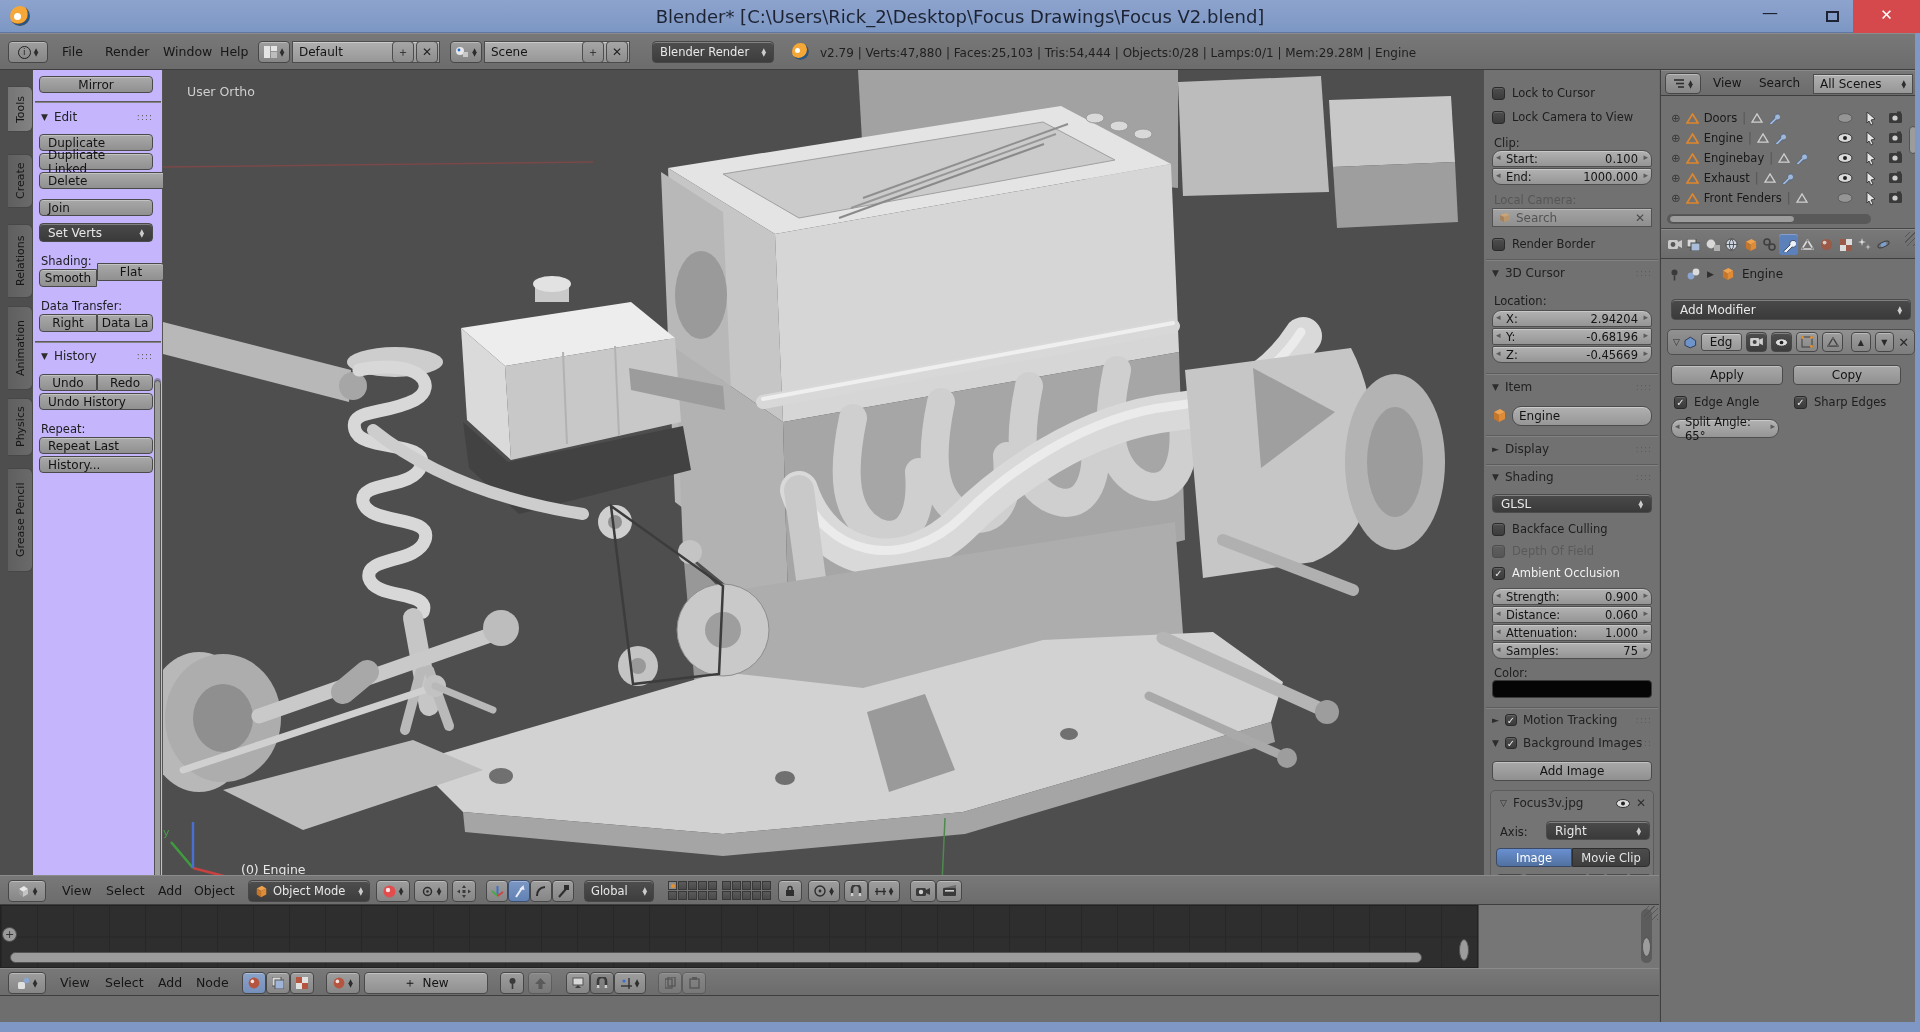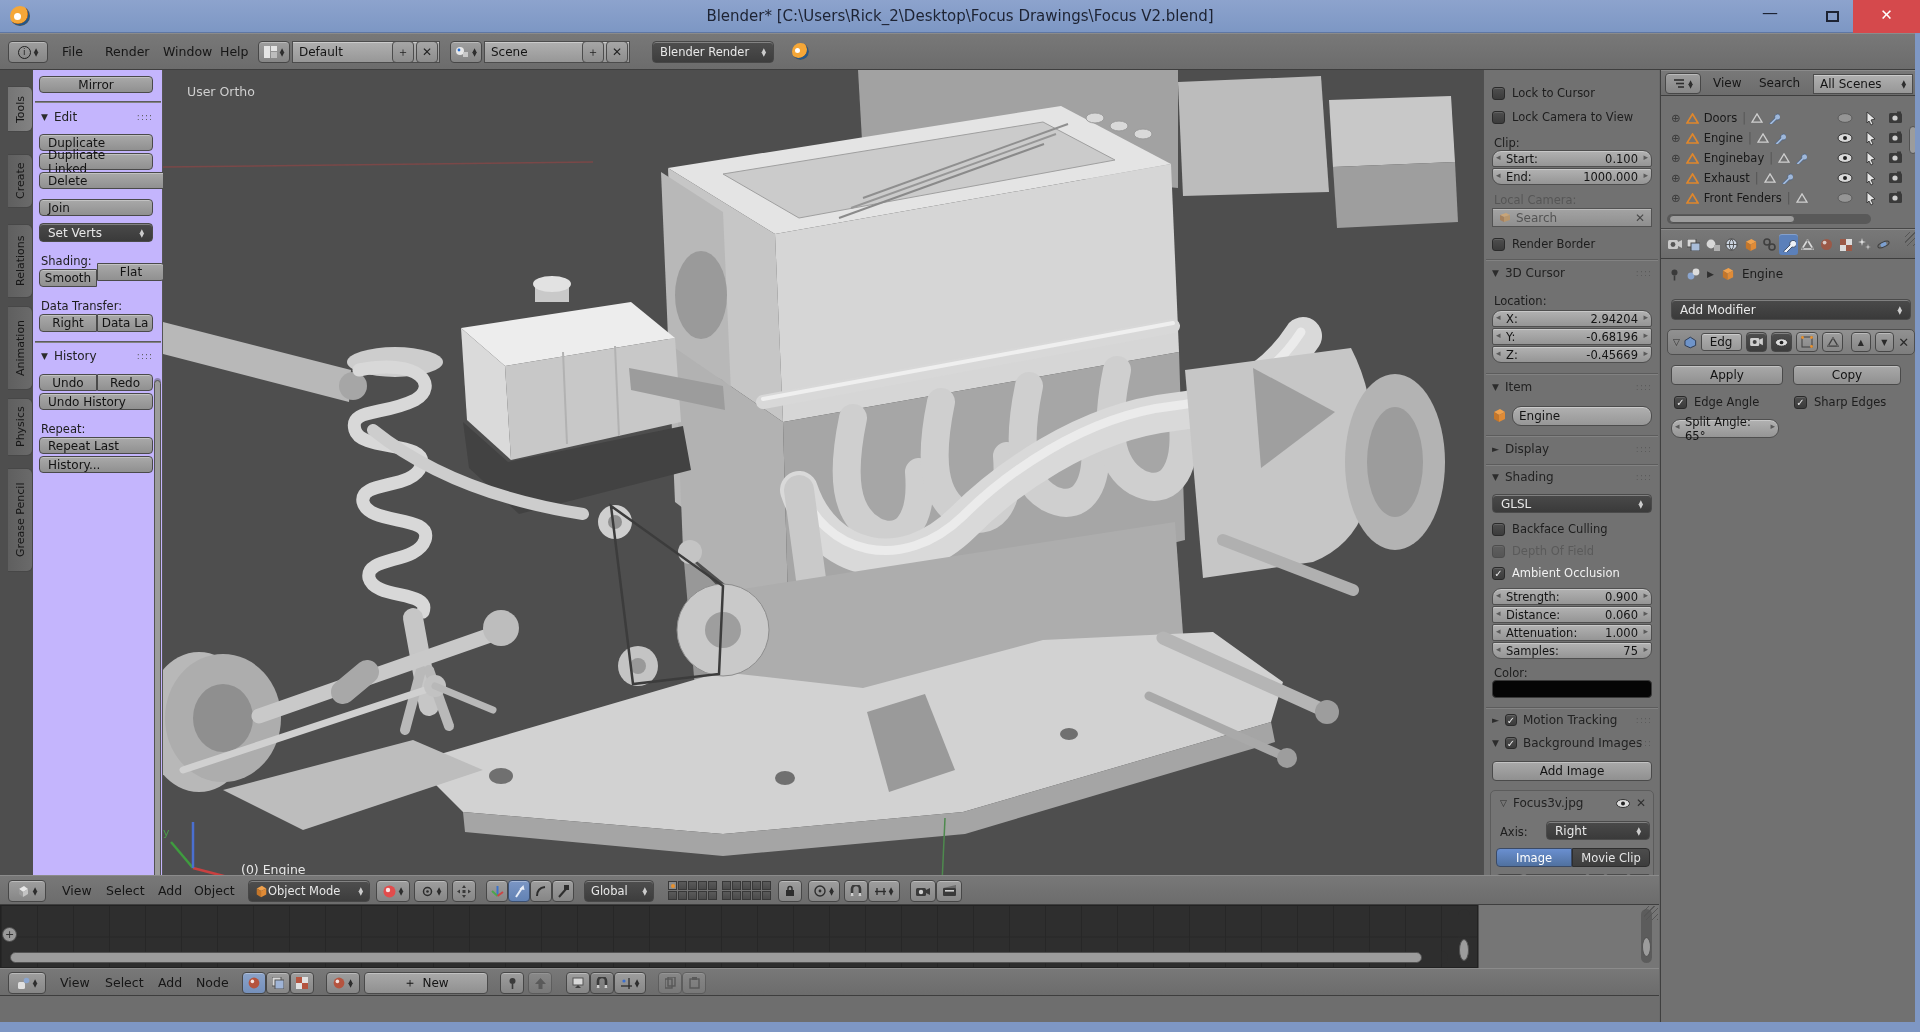--- a/index.html
+++ b/index.html
@@ -2,21 +2,21 @@
 <html><head>
 <meta charset="utf-8">
 <style>
   *{box-sizing:border-box;margin:0;padding:0}
   html,body{width:1920px;height:1032px;overflow:hidden;background:#6a6a6a;
     font-family:"DejaVu Sans","Liberation Sans",sans-serif;font-size:12px;color:#1a1a1a;
     -webkit-font-smoothing:antialiased}
   .abs{position:absolute}
   
   .titlebar{left:0;top:0;width:1920px;height:33px;background:linear-gradient(#8da3cd,#7d97c4);border-bottom:1px solid #5f77a3}
-  .titlebar .title{width:100%;text-align:center;line-height:33px;font-size:15px;color:#1d2333}
+  .titlebar .title{width:100%;text-align:center;line-height:33px;font-size:18px;color:#1d2333}
   .winbtn{top:0;height:33px;text-align:center;color:#1d2333}
   .winbtn.min{left:1750px;width:40px;font-size:16px;line-height:26px}
   .winbtn.max{left:1812px;width:40px;line-height:33px}
   .winbtn.max i{display:inline-block;width:13px;height:11px;border:2px solid #1d2333;margin-top:11px}
   .winbtn.close{left:1853px;width:67px;background:#d5494c;color:#fff;font-size:15px;line-height:31px}
   .blogo{width:20px;height:20px;border-radius:50%;background:radial-gradient(circle at 40% 40%,#f5a738 55%,#e87d0d 56%);box-shadow:inset -2px -2px 0 #265787}
   .blogo i{position:absolute;left:4px;top:7px;width:7px;height:7px;border-radius:50%;background:#fff}
   
   .hbar{background:linear-gradient(#787878,#6c6c6c);border-top:1px solid #8b8b8b;border-bottom:1px solid #3e3e3e}
   .menu{position:absolute;top:0;height:100%;display:flex;align-items:center;font-size:12.5px;color:#161616;cursor:default}
@@ -114,20 +114,21 @@
   <div class="sq" style="left:582px;top:7px;width:22px;height:22px">＋</div>
   <div class="sq" style="left:606px;top:7px;width:22px;height:22px">✕</div>
 
   <div class="ebtn dark" style="left:652px;top:7px;width:122px;height:22px;color:#e8e8e8;font-size:11.5px;justify-content:flex-start;padding:0 7px">
     <span>Blender Render</span>
       <span class="spin lt" style="margin-left:auto">▲<i></i>▼</span>
   </div>
   <div class="abs blogo" style="left:792px;top:9px;width:17px;height:17px">
       <i style="width:5px;height:5px;left:3px;top:5px"></i>
     </div>
+  <div class="stats" style="left:820px;top:12px">v2.79 | Verts:47,880 | Faces:25,103 | Tris:54,444 | Objects:0/28 | Lamps:0/1 | Mem:29.28M | Engine</div>
 </div>
 
 <div class="region" style="left:0;top:70px;width:1659px;height:835px;background:#4e4e4e">
 
   <div class="tab-v on" style="left:8px;top:16px;height:46px">Tools</div>
   <div class="tab-v" style="left:8px;top:84px;height:54px">Create</div>
   <div class="tab-v" style="left:8px;top:154px;height:74px">Relations</div>
   <div class="tab-v" style="left:8px;top:236px;height:84px">Animation</div>
   <div class="tab-v" style="left:8px;top:328px;height:58px">Physics</div>
   <div class="tab-v" style="left:8px;top:398px;height:104px">Grease Pencil</div>
@@ -477,21 +478,21 @@
           <polygon points="2,4 7,1 11,4 6,7" fill="#e8e8e8"></polygon>
           <polygon points="2,4 6,7 6,12 2,9" fill="#9a9a9a"></polygon>
           <polygon points="6,7 11,4 11,9 6,12" fill="#c4c4c4"></polygon>
         </svg>
       <span class="spin">▲<i></i>▼</span>
       </div>
     <div class="menu" style="left:62px">View</div>
     <div class="menu" style="left:106px">Select</div>
     <div class="menu" style="left:158px">Add</div>
     <div class="menu" style="left:194px">Object</div>
-    <div class="ebtn dark" style="left:248px;top:4px;width:122px;height:22px;color:#e8e8e8;font-size:11.5px;justify-content:flex-start;padding:0 6px;">
+    <div class="ebtn dark" style="left:248px;top:4px;width:122px;height:22px;color:#e8e8e8;font-size:11.5px;justify-content:flex-start;padding:0 6px;gap:5px">
       <svg class="ic" width="13" height="13" viewBox="0 0 15 15">
           <polygon points="2,4 8,1 13,4 7,7" fill="#f0a14c"></polygon>
           <polygon points="2,4 7,7 7,14 2,11" fill="#c4762a"></polygon>
           <polygon points="7,7 13,4 13,11 7,14" fill="#e08b36"></polygon>
         </svg>
       <span>Object Mode</span>
         <span class="spin lt" style="margin-left:auto">▲<i></i>▼</span>
       </div>
     <div class="ebtn" style="left:376px;top:4px;width:34px;height:22px">
       <svg class="ic" width="13" height="13" viewBox="0 0 13 13">

